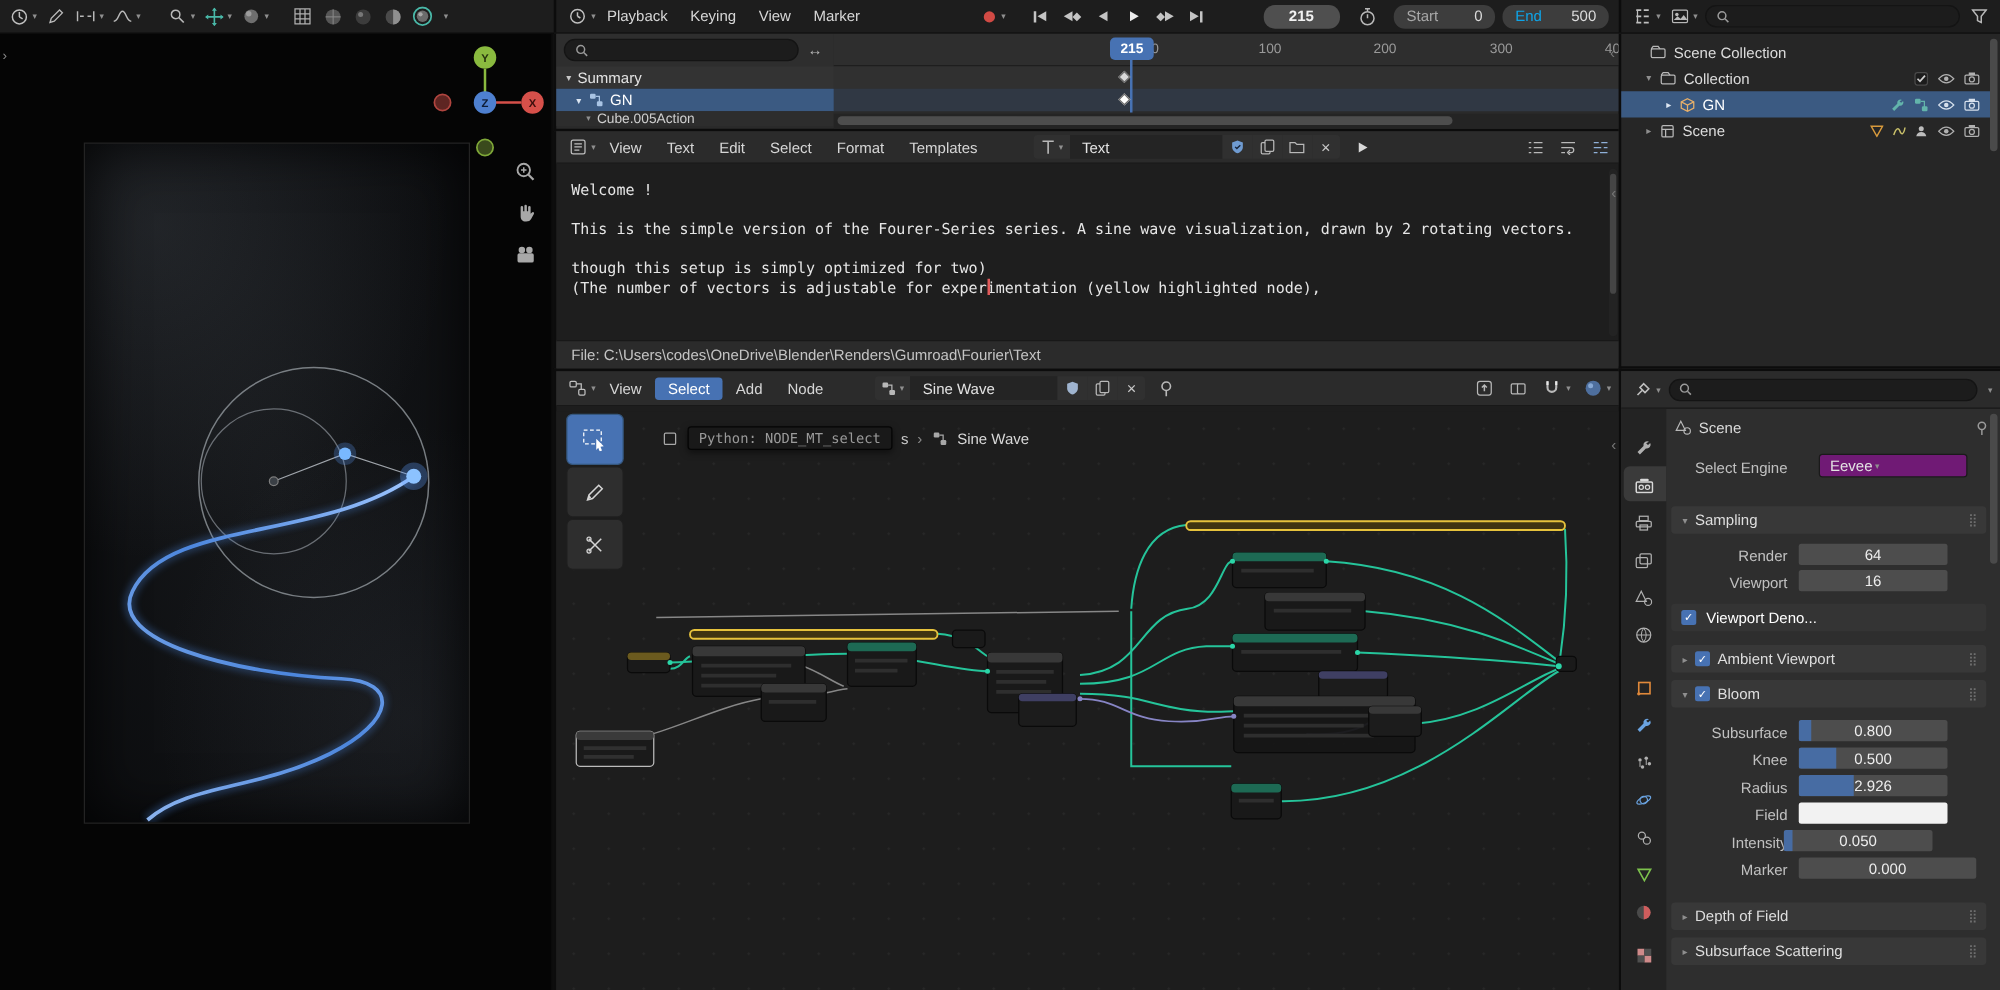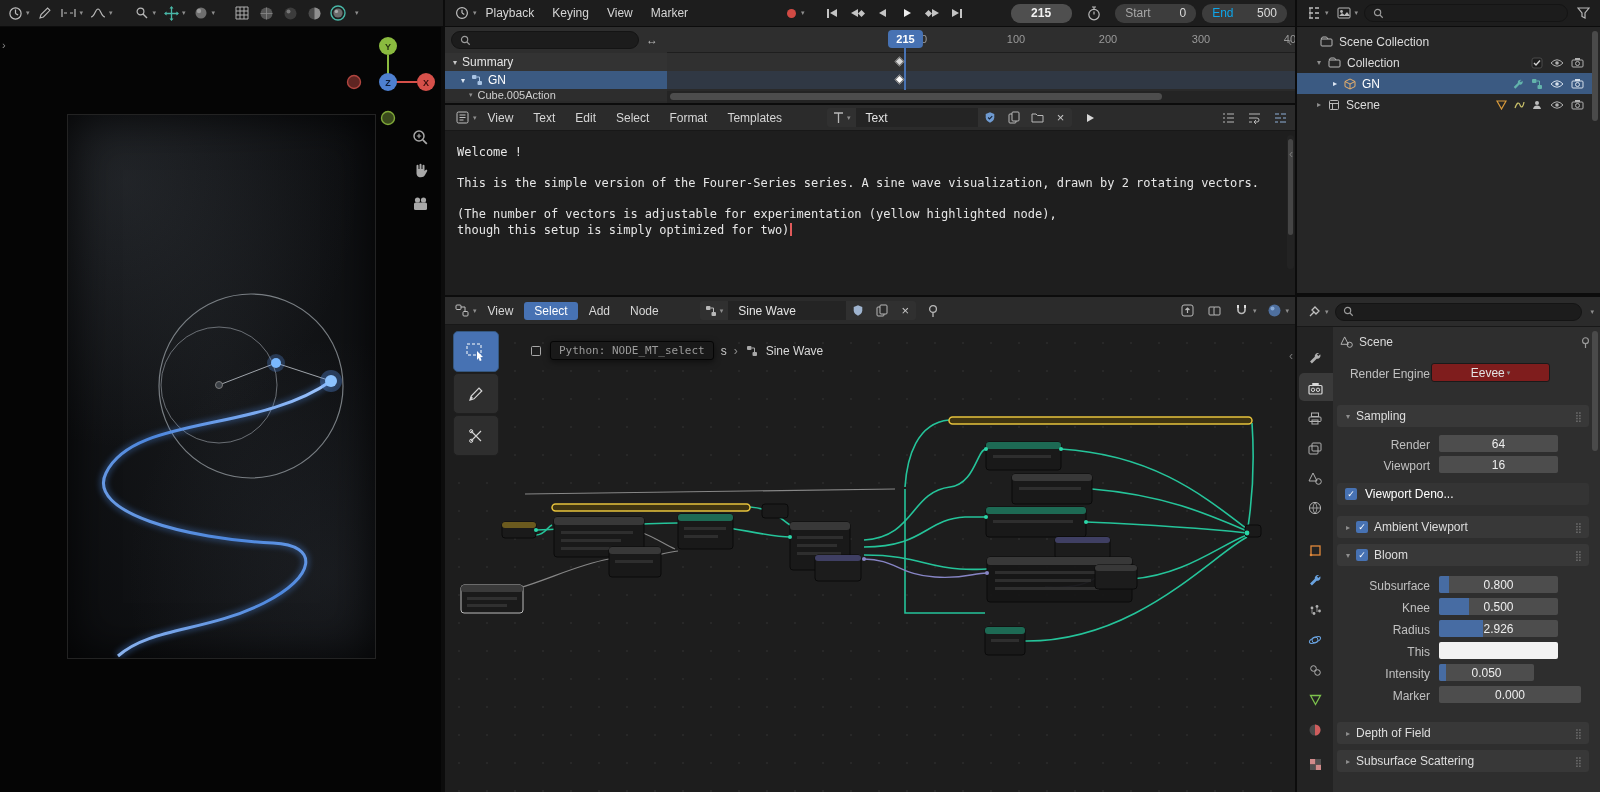--- a/index.html
+++ b/index.html
@@ -438,30 +438,33 @@
           </svg>
       </span>
     </span>
   </div>
 
   <div class="abs mono" style="left:0;top:26px;width:840px;height:141px;padding:14px 0 0 12px;color:#e6e6e6;overflow:hidden">
     <div class="tline">Welcome !</div>
     <div class="tline"></div>
     <div class="tline">This is the simple version of the Fourer-Series series. A sine wave visualization, drawn by 2 rotating vectors.</div>
     <div class="tline"></div>
+    <div class="tline">though this setup is simply optimized for two)</div>
     <div class="tline">(The number of vectors is adjustable for experimentation (yellow highlighted node),</div>
-    <div class="tline">though this setup is simply optimized for two)</div>
   </div>
   <div class="abs" style="left:345px;top:118px;width:2px;height:13px;background:#e05a5a"></div>
 
   <div class="abs" style="left:842px;top:30px;width:7px;height:134px;background:#232323;border-radius:4px">
     <div style="position:absolute;left:1px;top:4px;width:5px;height:96px;background:#454545;border-radius:3px"></div>
   </div>
   <span class="abs" style="right:2px;top:42px;color:#777">‹</span>
 
+  <div class="abs row" style="left:0;top:167px;width:852px;height:23px;background:#2b2b2b;border-top:1px solid #181818;padding:0 12px">
+    <span style="color:#c4c4c4">File: C:\Users\codes\OneDrive\Blender\Renders\Gumroad\Fourier\Text</span>
+  </div>
 </div>
 
 <div class="abs" style="left:443px;top:295px;width:852px;height:497px;border-left:2px solid #0c0c0c;border-top:2px solid #0c0c0c;background:#1d1d1d">
 
   <div class="abs" style="left:0;top:32px;width:852px;height:465px;background-color:#1d1d1d;background-image:radial-gradient(#282828 1px, transparent 1px);background-size:28px 28px"></div>
 
   <svg class="abs" style="left:0;top:0" width="852" height="497" viewBox="0 0 852 497">
     <g stroke="#9a9a9a" stroke-width="1.2" fill="none" opacity=".85">
       <path d="M80 197L450 192"></path>
       <path d="M166 264C200 264 215 256 233 254"></path>
@@ -967,22 +970,22 @@
     </span>
     <span style="color:#dadada">Scene</span>
     <span class="icn" style="margin-left:auto">
       <svg width="11" height="13" viewBox="0 0 12 14">
           <circle cx="6" cy="5" r="3.2" fill="none" stroke="#9a9a9a" stroke-width="1.3"></circle>
           <path d="M6 8.2V13" stroke="#9a9a9a" stroke-width="1.3"></path>
         </svg>
     </span>
   </div>
 
-  <span class="plabel" style="left:40px;top:70px;width:93px">Render Engine</span>
-  <div class="abs row" style="left:134px;top:66px;width:119px;height:19px;background:#7f1d1d;border:1px solid #1a1a1a;border-radius:3px;padding:0 8px;justify-content:center">
+  <span class="plabel" style="left:40px;top:70px;width:93px">Select Engine</span>
+  <div class="abs row" style="left:158px;top:66px;width:119px;height:19px;background:#701a75;border:1px solid #1a1a1a;border-radius:3px;padding:0 8px;justify-content:flex-start">
     <span style="color:#e3e3e3">Eevee</span>
     <span class="caret">▾</span>
   </div>
 
   <div class="phead" style="left:40px;top:108px;width:252px">
     <span class="caret" style="font-size:8px">▾</span>
     <span>Sampling</span>
     <span class="grip">⣿</span>
   </div>
   <span class="plabel" style="left:40px;top:141px;width:93px">Render</span>
@@ -1026,24 +1029,24 @@
   <span class="plabel" style="left:40px;top:304px;width:93px">Knee</span>
   <div class="field" style="position:absolute;left:142px;top:301px;width:119px">
     <span class="fieldfill" style="width:30px"></span>
       <span class="fieldval">0.500</span>
   </div>
   <span class="plabel" style="left:40px;top:326px;width:93px">Radius</span>
   <div class="field" style="position:absolute;left:142px;top:323px;width:119px">
     <span class="fieldfill" style="width:44px"></span>
       <span class="fieldval">2.926</span>
   </div>
-  <span class="plabel" style="left:40px;top:348px;width:93px">This</span>
+  <span class="plabel" style="left:40px;top:348px;width:93px">Field</span>
   <div class="field" style="position:absolute;left:142px;top:345px;width:119px;background:#f2f2f2"></div>
   <span class="plabel" style="left:40px;top:370px;width:93px">Intensity</span>
-  <div class="field" style="position:absolute;left:142px;top:367px;width:95px">
+  <div class="field" style="position:absolute;left:130px;top:367px;width:119px">
     <span class="fieldfill" style="width:7px"></span>
       <span class="fieldval">0.050</span>
   </div>
   <span class="plabel" style="left:40px;top:392px;width:93px">Marker</span>
   <div class="field" style="position:absolute;left:142px;top:389px;width:142px">
     <span class="fieldval">0.000</span>
   </div>
 
   <div class="phead" style="left:40px;top:425px;width:252px">
     <span class="caret" style="font-size:8px">▸</span>

